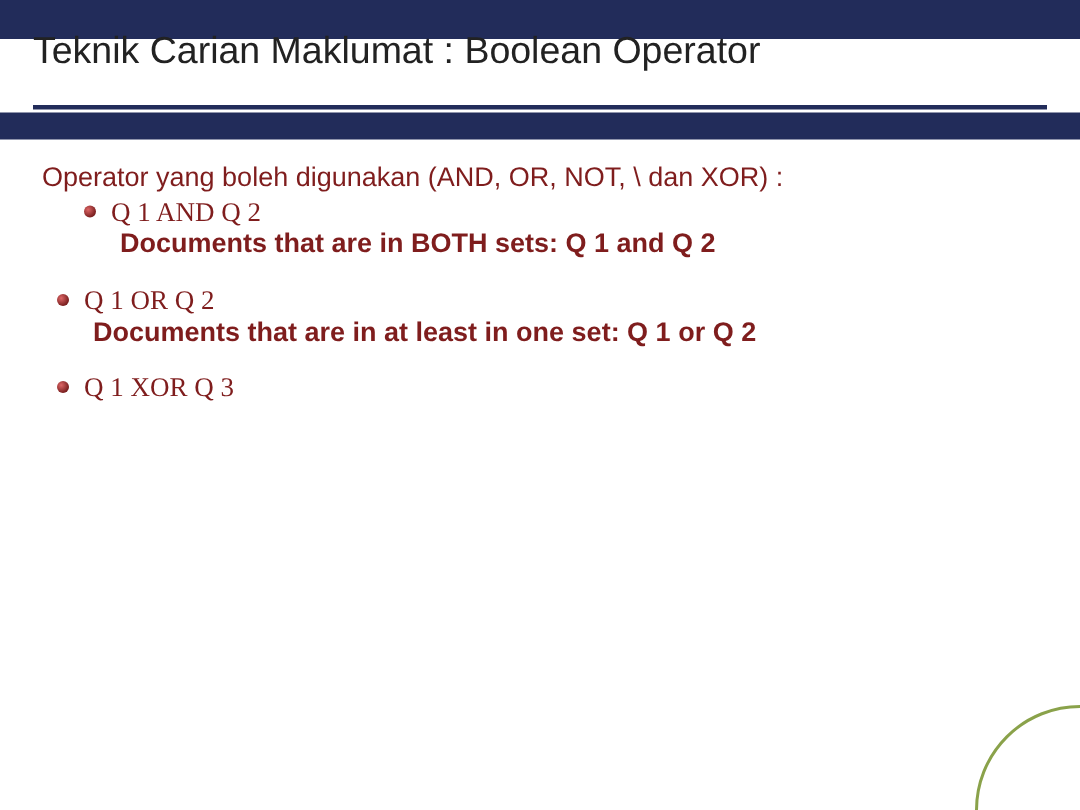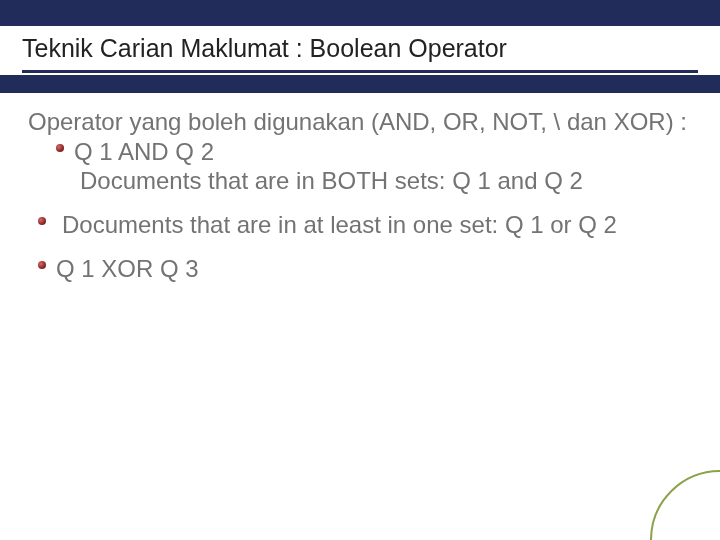--- a/index.html
+++ b/index.html
@@ -12,21 +12,21 @@
     overflow: hidden;
   }
   .topbar {
     position: absolute;
     top: 0; left: 0; right: 0;
     height: 26px;
     background: #222c5a;
   }
   .title {
     position: absolute;
-    top: 34px;
+    top: 20px;
     left: 22px;
     right: 22px;
     font-size: 25px;
     font-weight: 400;
     color: #222;
     letter-spacing: 0px;
   }
   .title-underline {
     position: absolute;
     top: 70px;
@@ -41,23 +41,23 @@
     left: 0; right: 0;
     height: 18px;
     background: #222c5a;
   }
   .content {
     position: absolute;
     top: 108px;
     left: 28px;
     right: 28px;
     bottom: 6px;
-    font-size: 24px;
+    font-size: 18px;
     line-height: 1.18;
-    color: #737373;
+    color: #7f1d1d;
   }
   .intro {
     margin-bottom: 2px;
   }
   .first-block {
     padding-left: 46px;
     position: relative;
     margin-bottom: 16px;
   }
   .bullet-first {
@@ -80,22 +80,22 @@
   }
   ul.oplist > li::before {
     content: "";
     position: absolute;
     left: 10px;
     top: 6px;
     width: 8px; height: 8px;
     border-radius: 50%;
     background: radial-gradient(circle at 35% 35%, #d66, #7a1f1f 70%);
   }
-  .op-title { display: block; }
-  .op-desc { display: block; padding-left: 6px; }
+  .op-title { display: block; font-family: Liberation Serif, serif; }
+  .op-desc { display: block; padding-left: 6px; font-weight: bold; }
   .corner-arc {
     position: absolute;
     right: -70px;
     bottom: -70px;
     width: 140px;
     height: 140px;
     border-radius: 50%;
     border: 2px solid #8aa24a;
     background: transparent;
   }
@@ -113,20 +113,21 @@
   <div class="intro">Operator yang boleh digunakan (AND, OR, NOT, \ dan XOR) :</div>
 
   <div class="first-block">
     <span class="bullet-first"></span>
     <span class="op-title">Q 1 AND Q 2</span>
     <span class="op-desc">Documents that are in BOTH sets: Q 1 and Q 2</span>
   </div>
 
   <ul class="oplist">
     <li>
+      <span class="op-title">Q 1 OR Q 2</span>
       <span class="op-desc">Documents that are in at least in one set: Q 1 or Q 2</span>
     </li>
     <li>
       <span class="op-title">Q 1 XOR Q 3</span>
     </li>
   </ul>
 </div>
 
 <div class="corner-arc"></div>
 

